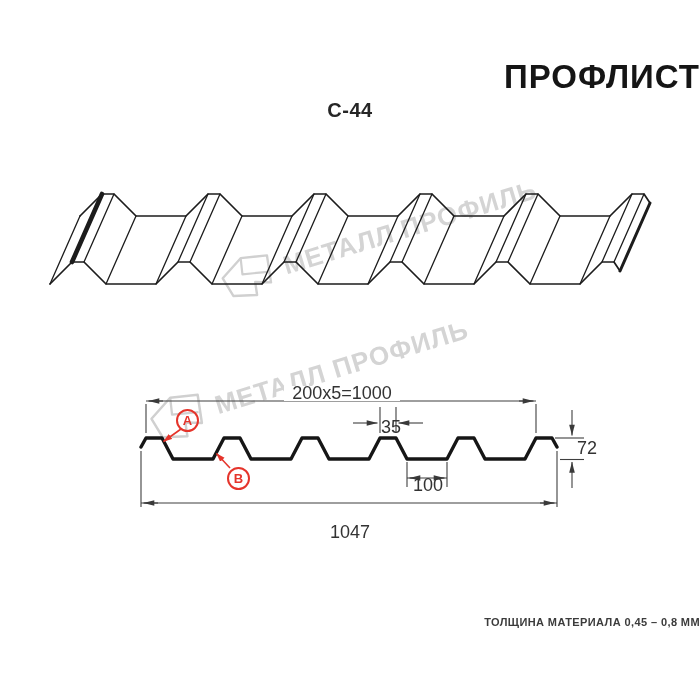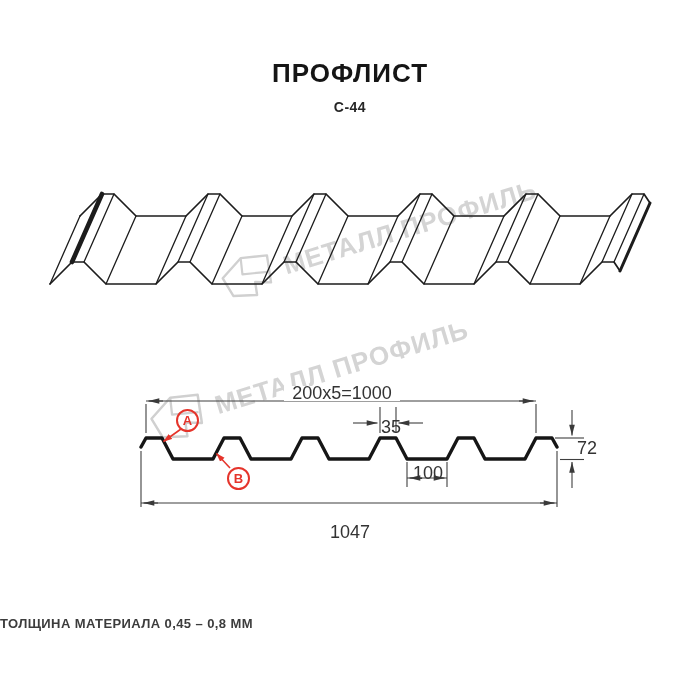--- a/index.html
+++ b/index.html
@@ -1,48 +1,48 @@
 <!DOCTYPE html>
 <html><head>
 <meta charset="utf-8">
 <style>
   html,body{margin:0;padding:0;background:#fff;}
   .canvas{
     position:relative;width:700px;height:700px;background:#ffffff;overflow:hidden;
     font-family:"Liberation Sans", sans-serif;color:#1a1a1a;
   }
   .page-title{
-    position:absolute;left:0;top:58px;width:700px;text-align:center;
-    font-size:26px;font-weight:800;letter-spacing:1px;color:#151515;
+    position:absolute;left:0;top:58px;width:700px;text-align:right;
+    font-size:33px;font-weight:800;letter-spacing:1px;color:#151515;
   }
   .page-subtitle{
     position:absolute;left:0;top:99px;width:700px;text-align:center;
-    font-size:14px;font-weight:700;letter-spacing:.5px;color:#262626;
+    font-size:20px;font-weight:700;letter-spacing:.5px;color:#262626;
   }
   .footer-note{
-    position:absolute;left:0;top:616px;width:700px;text-align:left;
-    font-size:13px;font-weight:600;letter-spacing:.4px;color:#3c3c3c;
+    position:absolute;left:0;top:616px;width:700px;text-align:right;
+    font-size:11px;font-weight:600;letter-spacing:.4px;color:#3c3c3c;
   }
   svg.lineart{position:absolute;left:0;top:0;z-index:2;}
   .watermark{
     position:absolute;display:flex;align-items:center;gap:10px;z-index:1;
     transform:rotate(-17deg);transform-origin:0 60%;
     color:#d4d4d4;font-weight:700;font-size:26px;letter-spacing:1px;white-space:nowrap;
   }
   .wm-1{left:222px;top:262px;}
   .wm-2{left:150px;top:402px;}
   .dim-label{
     position:absolute;z-index:3;font-size:18px;color:#333;text-align:center;
     background:#fff;line-height:15px;padding:0 1px;
   }
   .lbl-module{left:284px;top:386px;width:114px;}
   .lbl-35{left:376px;top:405px;width:28px;background:transparent;margin-top:15px;}
   .lbl-44{left:572px;top:441px;width:28px;background:transparent;}
   .lbl-1047{left:320px;top:485px;width:58px;margin-top:40px;}
-  .lbl-100{left:407px;top:466px;width:40px;background:transparent;}
+  .lbl-100{left:407px;top:478px;width:40px;background:transparent;}
   .callout{
     position:absolute;z-index:4;width:19px;height:19px;border:2px solid #e5342b;
     border-radius:50%;color:#e5342b;font-size:13px;font-weight:700;
     display:flex;align-items:center;justify-content:center;background:transparent;
   }
   .callout-a{left:176px;top:409px;}
   .callout-b{left:227px;top:467px;}
 </style>
 </head>
 <body>

